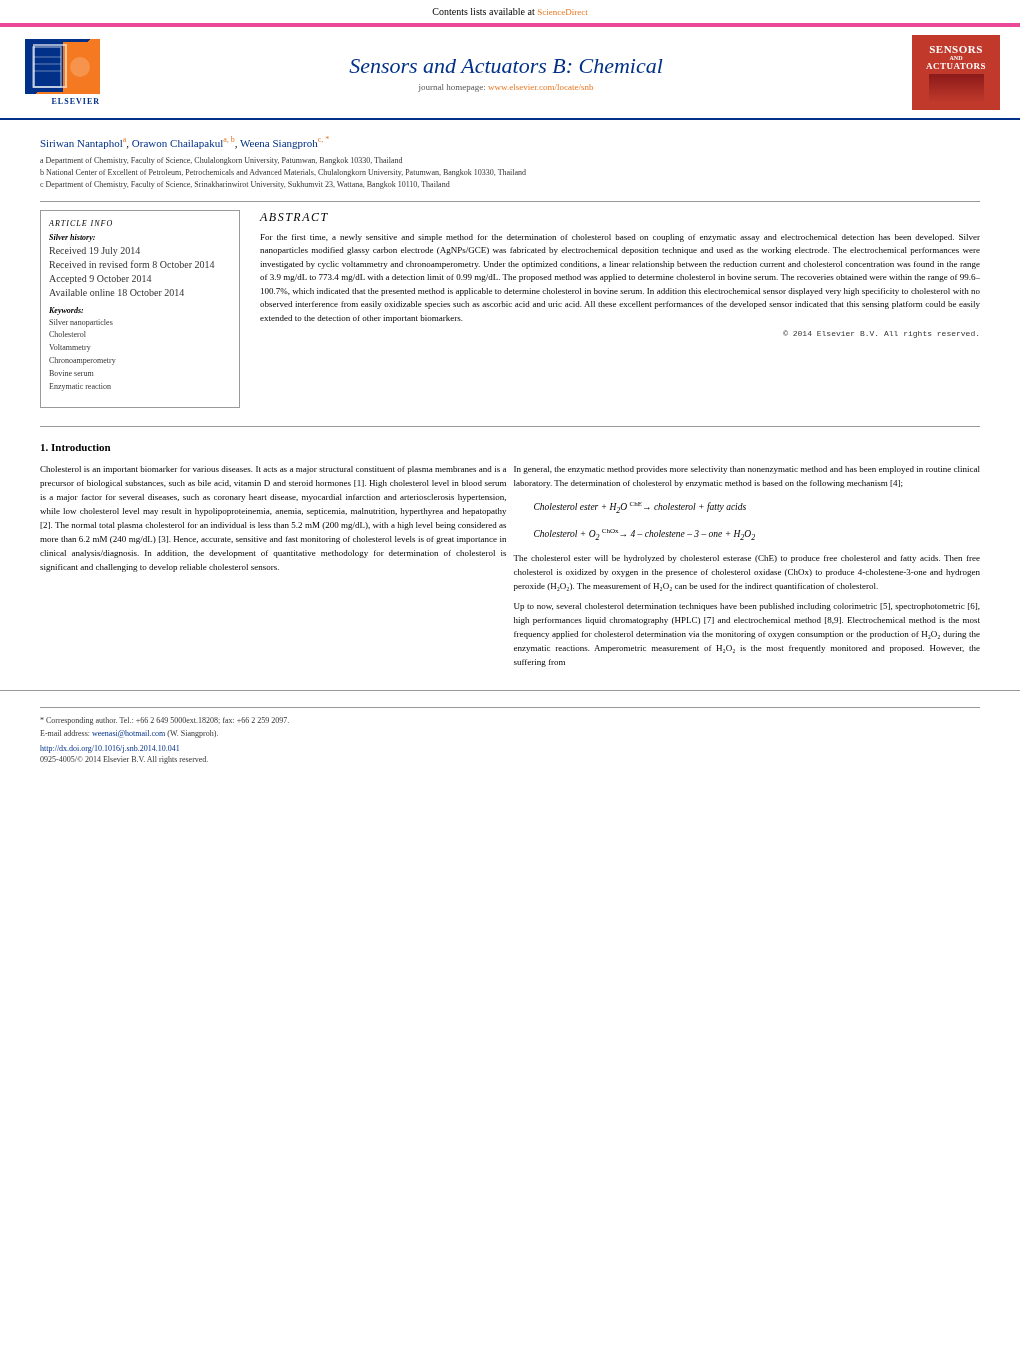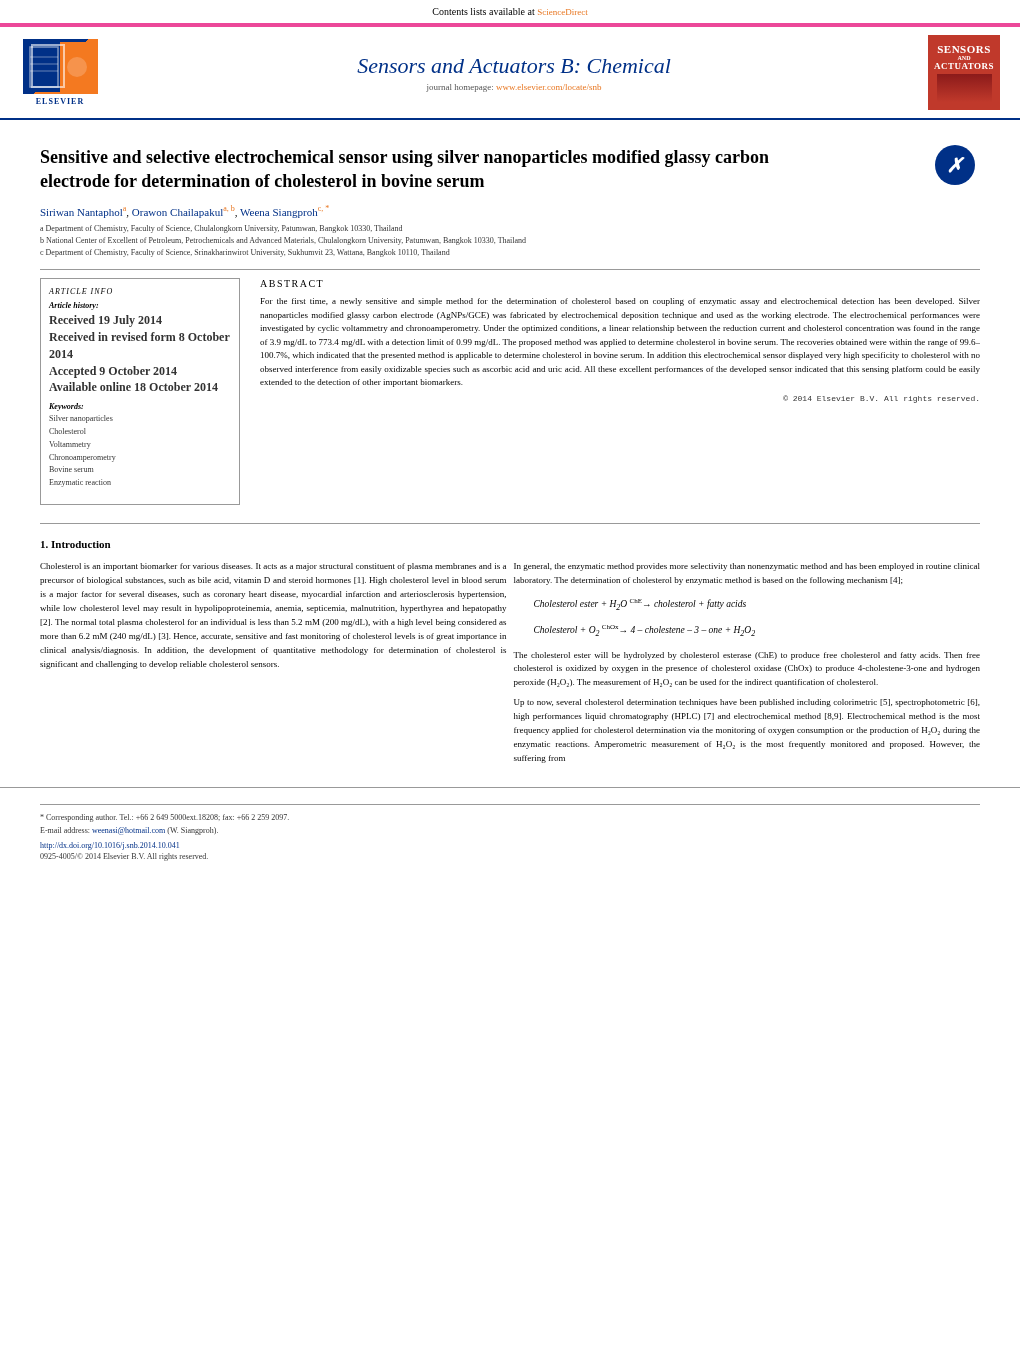--- a/index.html
+++ b/index.html
@@ -33,21 +33,21 @@
       background: #fff;
       display: flex;
       align-items: center;
       padding: 8px 20px;
       border-bottom: 2px solid #003087;
     }
     .elsevier-logo {
       width: 80px;
       display: flex;
       flex-direction: column;
-      align-items: center;
+      align-items: flex-end;
       font-size: 7px;
       color: #f47920;
       font-weight: bold;
     }
     .elsevier-logo .logo-box {
       width: 75px;
       height: 55px;
       background: linear-gradient(135deg, #003087 0%, #003087 50%, #f47920 50%, #f47920 100%);
       display: flex;
       align-items: center;
@@ -81,21 +81,21 @@
       color: #003087;
       font-weight: normal;
       font-style: italic;
     }
     .journal-homepage {
       font-size: 9px;
       color: #555;
       margin-top: 3px;
     }
     .sensors-logo {
-      width: 72px;
+      width: 88px;
       height: 75px;
       background: #c0392b;
       display: flex;
       flex-direction: column;
       align-items: center;
       justify-content: center;
       color: white;
       font-size: 7px;
       font-weight: bold;
       text-transform: uppercase;
@@ -228,41 +228,41 @@
     .info-section {
       margin-bottom: 6px;
     }
     .info-section h4 {
       font-style: italic;
       font-size: 8px;
       font-weight: bold;
       margin-bottom: 2px;
     }
     .info-section p {
-      font-size: 12px;
+      font-size: 10px;
       line-height: 1.4;
       color: #333;
-      font-weight: bold;
     }
     .keywords-list {
       font-size: 8px;
       line-height: 1.6;
       color: #333;
     }
     .keywords-list .kw {
       display: block;
     }
 
     
     .abstract-section h3 {
-      font-size: 10px;
+      font-size: 12px;
       letter-spacing: 1.5px;
       text-transform: uppercase;
       margin-bottom: 6px;
       font-weight: normal;
+      font-style: italic;
     }
     .abstract-text {
       font-size: 9px;
       line-height: 1.5;
       text-align: justify;
       color: #000;
     }
     .copyright-text {
       font-size: 8px;
       text-align: right;
@@ -358,26 +358,20 @@
   <div class="sensors-logo">
     <span class="s-text">SENSORS</span>
     <span class="and-text">and</span>
     <span class="actuators-text">AcTuators</span>
     <div class="small-img" style="background:linear-gradient(to bottom, #8b1a1a, #c0392b); width:55px; height:28px; margin-top:3px;"></div>
   </div>
 </div>
 
 <div class="article-container">
 
-  <div class="title-row">
-    <h1 class="article-title">Sensitive and selective electrochemical sensor using silver nanoparticles modified glassy carbon electrode for determination of cholesterol in bovine serum</h1>
-    <div class="crossmark">
-      <div class="crossmark-circle">✗</div>
-    </div>
-  </div>
 
   <div class="authors">
     <span class="author-name">Siriwan Nantaphol</span><sup>a</sup>,
     <span class="author-name">Orawon Chailapakul</span><sup>a, b</sup>,
     <span class="author-name">Weena Siangproh</span><sup>c, *</sup>
   </div>
 
   <div class="affiliations">
     <div>a Department of Chemistry, Faculty of Science, Chulalongkorn University, Patumwan, Bangkok 10330, Thailand</div>
     <div>b National Center of Excellent of Petroleum, Petrochemicals and Advanced Materials, Chulalongkorn University, Patumwan, Bangkok 10330, Thailand</div>
@@ -385,21 +379,21 @@
   </div>
 
   <hr class="divider">
 
   <div class="two-col">
 
     <div class="col-left">
       <div class="article-info">
         <h3>ARTICLE INFO</h3>
         <div class="info-section">
-          <h4>Article history:</h4>
+          <h4>Silver history:</h4>
           <p>Received 19 July 2014</p>
           <p>Received in revised form 8 October 2014</p>
           <p>Accepted 9 October 2014</p>
           <p>Available online 18 October 2014</p>
         </div>
         <div class="info-section">
           <h4>Keywords:</h4>
           <div class="keywords-list">
             <span class="kw">Silver nanoparticles</span>
             <span class="kw">Cholesterol</span>

